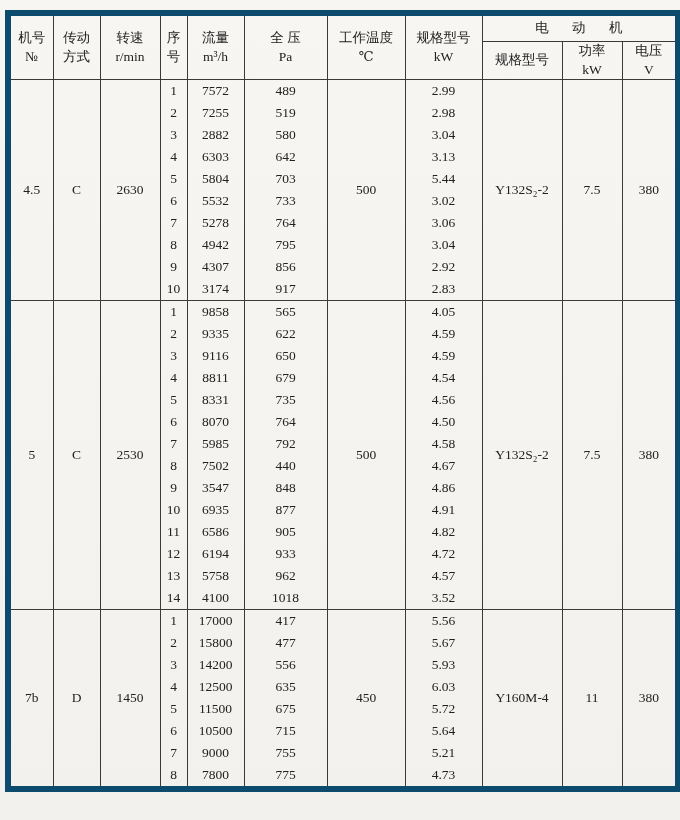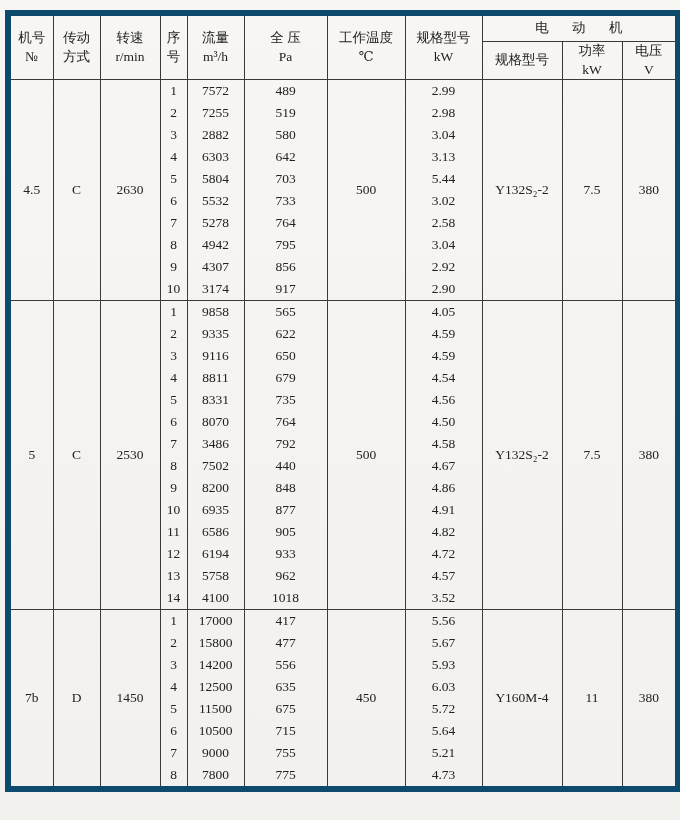--- a/index.html
+++ b/index.html
@@ -172,39 +172,39 @@
         <tr>
           <td>6</td>
           <td>5532</td>
           <td>733</td>
           <td>3.02</td>
         </tr>
         <tr>
           <td>7</td>
           <td>5278</td>
           <td>764</td>
-          <td>2.58</td>
+          <td>3.06</td>
         </tr>
         <tr>
           <td>8</td>
           <td>4942</td>
           <td>795</td>
           <td>3.04</td>
         </tr>
         <tr>
           <td>9</td>
           <td>4307</td>
           <td>856</td>
           <td>2.92</td>
         </tr>
         <tr>
           <td>10</td>
           <td>3174</td>
           <td>917</td>
-          <td>2.90</td>
+          <td>2.83</td>
         </tr>
       </tbody>
       <tbody>
         <tr class="block-first">
           <td rowspan="14" class="merged">5</td>
           <td rowspan="14" class="merged">C</td>
           <td rowspan="14" class="merged">2530</td>
           <td>1</td>
           <td>9858</td>
           <td>565</td>
@@ -239,33 +239,33 @@
           <td>4.56</td>
         </tr>
         <tr>
           <td>6</td>
           <td>8070</td>
           <td>764</td>
           <td>4.50</td>
         </tr>
         <tr>
           <td>7</td>
-          <td>3486</td>
+          <td>5985</td>
           <td>792</td>
           <td>4.58</td>
         </tr>
         <tr>
           <td>8</td>
           <td>7502</td>
           <td>440</td>
           <td>4.67</td>
         </tr>
         <tr>
           <td>9</td>
-          <td>8200</td>
+          <td>3547</td>
           <td>848</td>
           <td>4.86</td>
         </tr>
         <tr>
           <td>10</td>
           <td>6935</td>
           <td>877</td>
           <td>4.91</td>
         </tr>
         <tr>

